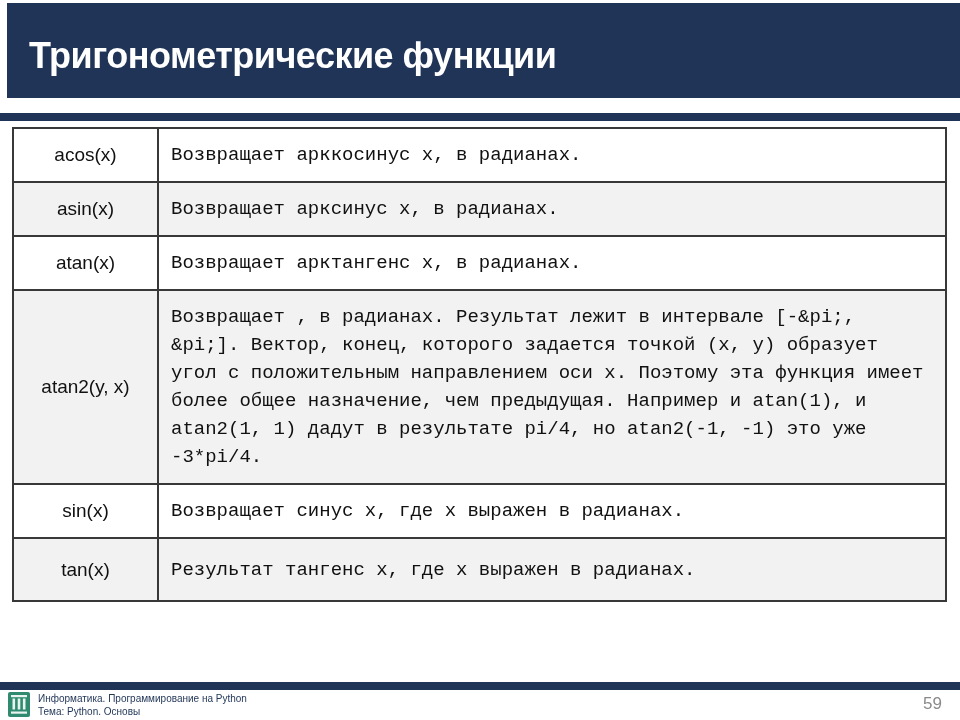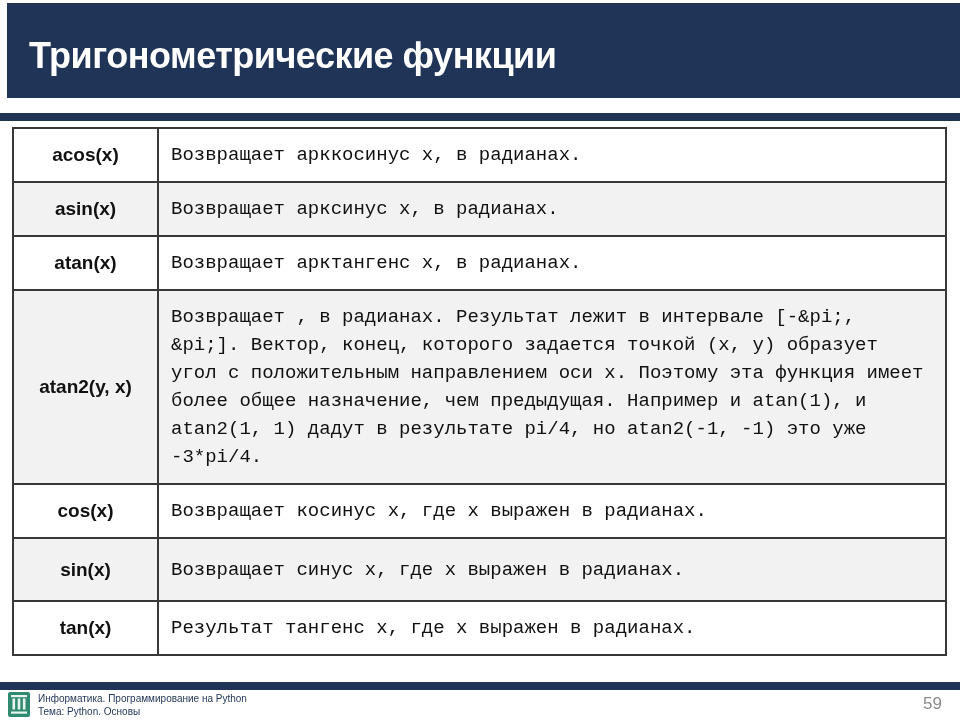--- a/index.html
+++ b/index.html
@@ -26,21 +26,21 @@
     border:2px solid #383838;
     color:#111111;
   }
   table.functions td{
     border:2px solid #383838;
     vertical-align:middle;
     box-sizing:border-box;
     font-size:19px;line-height:28px;
   }
   td.fname{
-    width:145px;text-align:center;font-weight:bold;white-space:nowrap;
+    width:145px;text-align:center;font-weight:normal;white-space:nowrap;
     padding:2px 6px;
     margin-left:19px;
   }
   td.fdesc{padding:12px 12px;font-family:Liberation Mono, monospace;}
   tr:nth-child(even) td{background:#f2f2f2;}
   tr:nth-child(odd)  td{background:#ffffff;}
   tr td{height:37px;}
   tr:nth-child(4) td{height:176px;}
   tr:nth-child(6) td{height:63px;}
   tr:nth-child(8) td{height:38px;}
@@ -86,24 +86,20 @@
           </tr>
           <tr>
             <td class="fname">atan(x)</td>
             <td class="fdesc">Возвращает арктангенс x, в радианах.</td>
           </tr>
           <tr>
             <td class="fname">atan2(y, x)</td>
             <td class="fdesc">Возвращает , в радианах. Результат лежит в интервале [-&amp;pi;, &amp;pi;]. Вектор, конец, которого задается точкой (x, y) образует угол с положительным направлением оси x. Поэтому эта функция имеет более общее назначение, чем предыдущая. Например и atan(1), и atan2(1, 1) дадут в результате pi/4, но atan2(-1, -1) это уже -3*pi/4.</td>
           </tr>
           <tr>
-            <td class="fname">cos(x)</td>
-            <td class="fdesc">Возвращает косинус x, где x выражен в радианах.</td>
-          </tr>
-          <tr>
             <td class="fname">sin(x)</td>
             <td class="fdesc">Возвращает синус x, где x выражен в радианах.</td>
           </tr>
           <tr>
             <td class="fname">tan(x)</td>
             <td class="fdesc">Результат тангенс x, где x выражен в радианах.</td>
           </tr>
         </tbody>
     </table>
   </div>

